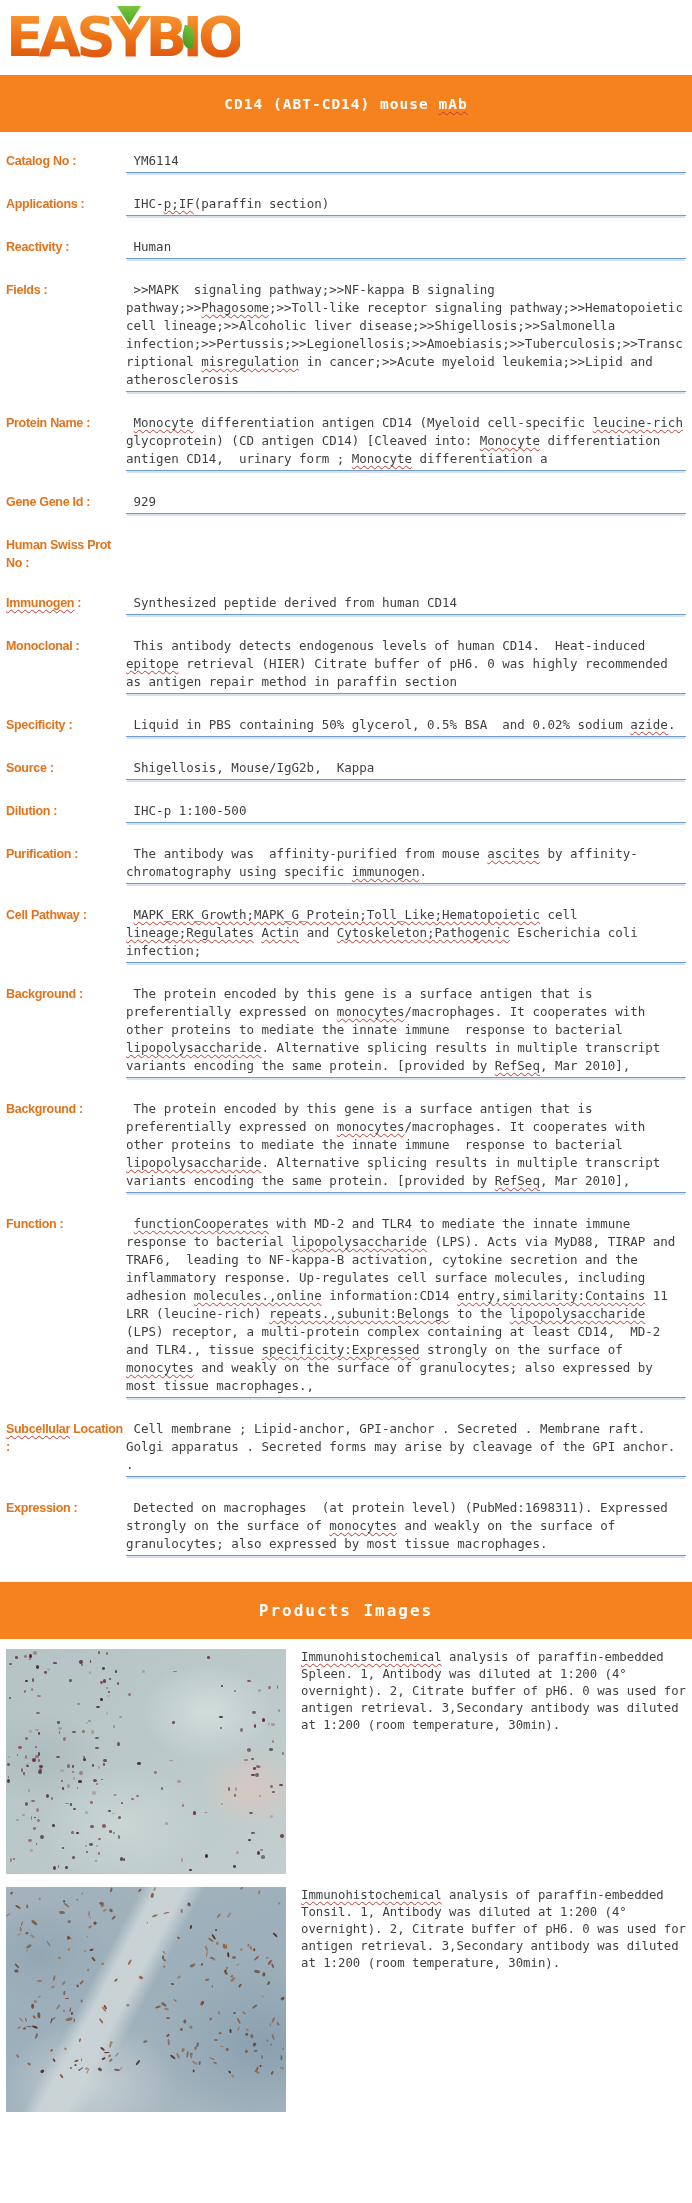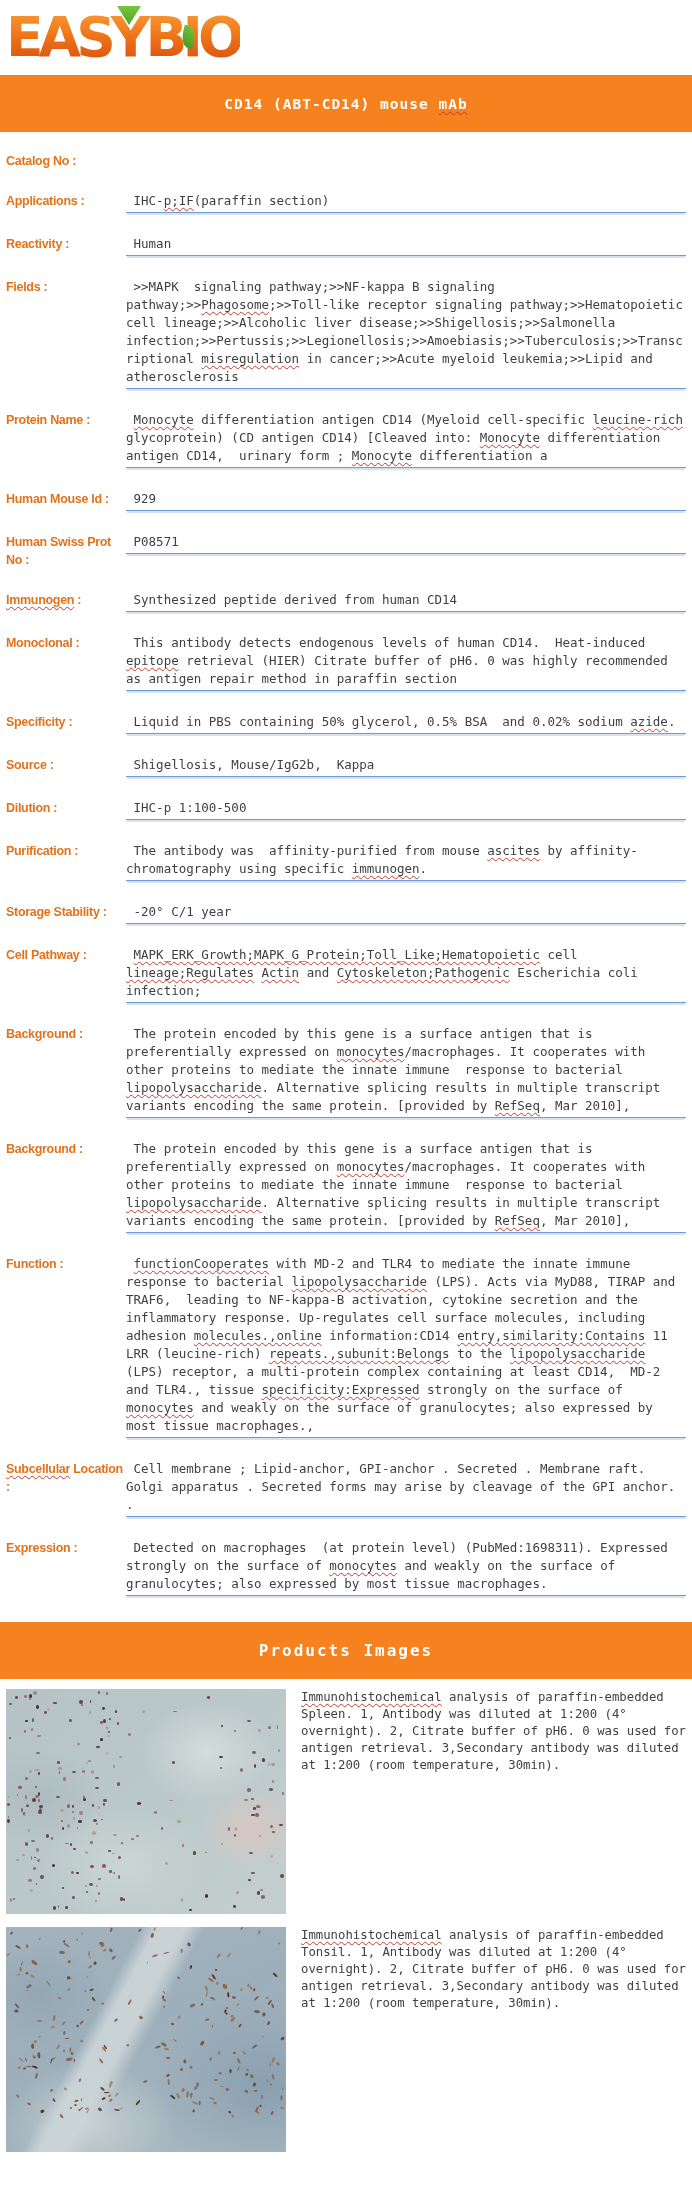--- a/index.html
+++ b/index.html
@@ -99,20 +99,21 @@
   <span class="logo-leaf"></span>
 </header>
 
 <div class="banner">
   <span class="banner-text"><span>CD14 (ABT-CD14) mouse </span><span class="sq">mAb</span></span>
 </div>
 
 <main id="fields-host">
   <div class="frow">
     <div class="flabel"><span>Catalog No :</span></div>
+    <div class="fvalue"><span> YM6114</span></div>
   </div>
 
   <div class="frow">
     <div class="flabel"><span>Applications :</span></div>
     <div class="fvalue"><span> IHC-</span><span class="sq">p;IF</span><span>(paraffin section)</span></div>
   </div>
 
   <div class="frow">
     <div class="flabel"><span>Reactivity :</span></div>
     <div class="fvalue"><span> Human</span></div>
@@ -123,27 +124,26 @@
     <div class="fvalue"><span> &gt;&gt;MAPK  signaling pathway;&gt;&gt;NF-kappa B signaling pathway;&gt;&gt;</span><span class="sq">Phagosome</span><span>;&gt;&gt;Toll-like receptor signaling pathway;&gt;&gt;Hematopoietic cell lineage;&gt;&gt;Alcoholic liver disease;&gt;&gt;Shigellosis;&gt;&gt;Salmonella infection;&gt;&gt;Pertussis;&gt;&gt;Legionellosis;&gt;&gt;Amoebiasis;&gt;&gt;Tuberculosis;&gt;&gt;Transcriptional </span><span class="sq">misregulation</span><span> in cancer;&gt;&gt;Acute myeloid leukemia;&gt;&gt;Lipid and atherosclerosis</span></div>
   </div>
 
 
   <div class="frow">
     <div class="flabel"><span>Protein Name :</span></div>
     <div class="fvalue"><span> </span><span class="sq">Monocyte</span><span> differentiation antigen CD14 (Myeloid cell-specific </span><span class="sq">leucine-rich</span><span> glycoprotein) (CD antigen CD14) [Cleaved into: </span><span class="sq">Monocyte</span><span> differentiation antigen CD14,  urinary form ; </span><span class="sq">Monocyte</span><span> differentiation a</span></div>
   </div>
 
   <div class="frow">
-    <div class="flabel"><span>Human Mouse Id :</span></div>
+    <div class="flabel"><span>Gene Gene Id :</span></div>
     <div class="fvalue"><span> 929</span></div>
   </div>
 
   <div class="frow">
     <div class="flabel"><span>Human Swiss Prot No :</span></div>
-    <div class="fvalue"><span> P08571</span></div>
   </div>
 
   <div class="frow">
     <div class="flabel"><span class="sq">Immunogen</span><span> :</span></div>
     <div class="fvalue"><span> Synthesized peptide derived from human CD14</span></div>
   </div>
 
   <div class="frow">
     <div class="flabel"><span>Monoclonal :</span></div>
     <div class="fvalue"><span> This antibody detects endogenous levels of human CD14.  Heat-induced </span><span class="sq">epitope</span><span> retrieval (HIER) Citrate buffer of pH6. 0 was highly recommended  as antigen repair method in paraffin section</span></div>
@@ -163,24 +163,20 @@
     <div class="flabel"><span>Dilution :</span></div>
     <div class="fvalue"><span> IHC-p 1:100-500</span></div>
   </div>
 
   <div class="frow">
     <div class="flabel"><span>Purification :</span></div>
     <div class="fvalue"><span> The antibody was  affinity-purified from mouse </span><span class="sq">ascites</span><span> by affinity-chromatography using specific </span><span class="sq">immunogen</span><span>.</span></div>
   </div>
 
 
-  <div class="frow">
-    <div class="flabel"><span>Storage Stability :</span></div>
-    <div class="fvalue"><span> -20° C/1 year</span></div>
-  </div>
 
   <div class="frow">
     <div class="flabel"><span>Cell Pathway :</span></div>
     <div class="fvalue"><span> </span><span class="sq">MAPK_ERK_Growth;MAPK_G_Protein;Toll_Like;Hematopoietic</span><span> cell </span><span class="sq">lineage;Regulates</span><span> </span><span class="sq">Actin</span><span> and </span><span class="sq">Cytoskeleton;Pathogenic</span><span> Escherichia coli infection;</span></div>
   </div>
 
   <div class="frow">
     <div class="flabel"><span>Background :</span></div>
     <div class="fvalue"><span> The protein encoded by this gene is a surface antigen that is preferentially expressed on </span><span class="sq">monocytes</span><span>/macrophages. It cooperates with other proteins to mediate the innate immune  response to bacterial </span><span class="sq">lipopolysaccharide</span><span>. Alternative splicing results in multiple transcript variants encoding the same protein. [provided by </span><span class="sq">RefSeq</span><span>, Mar 2010],</span></div>
   </div>

